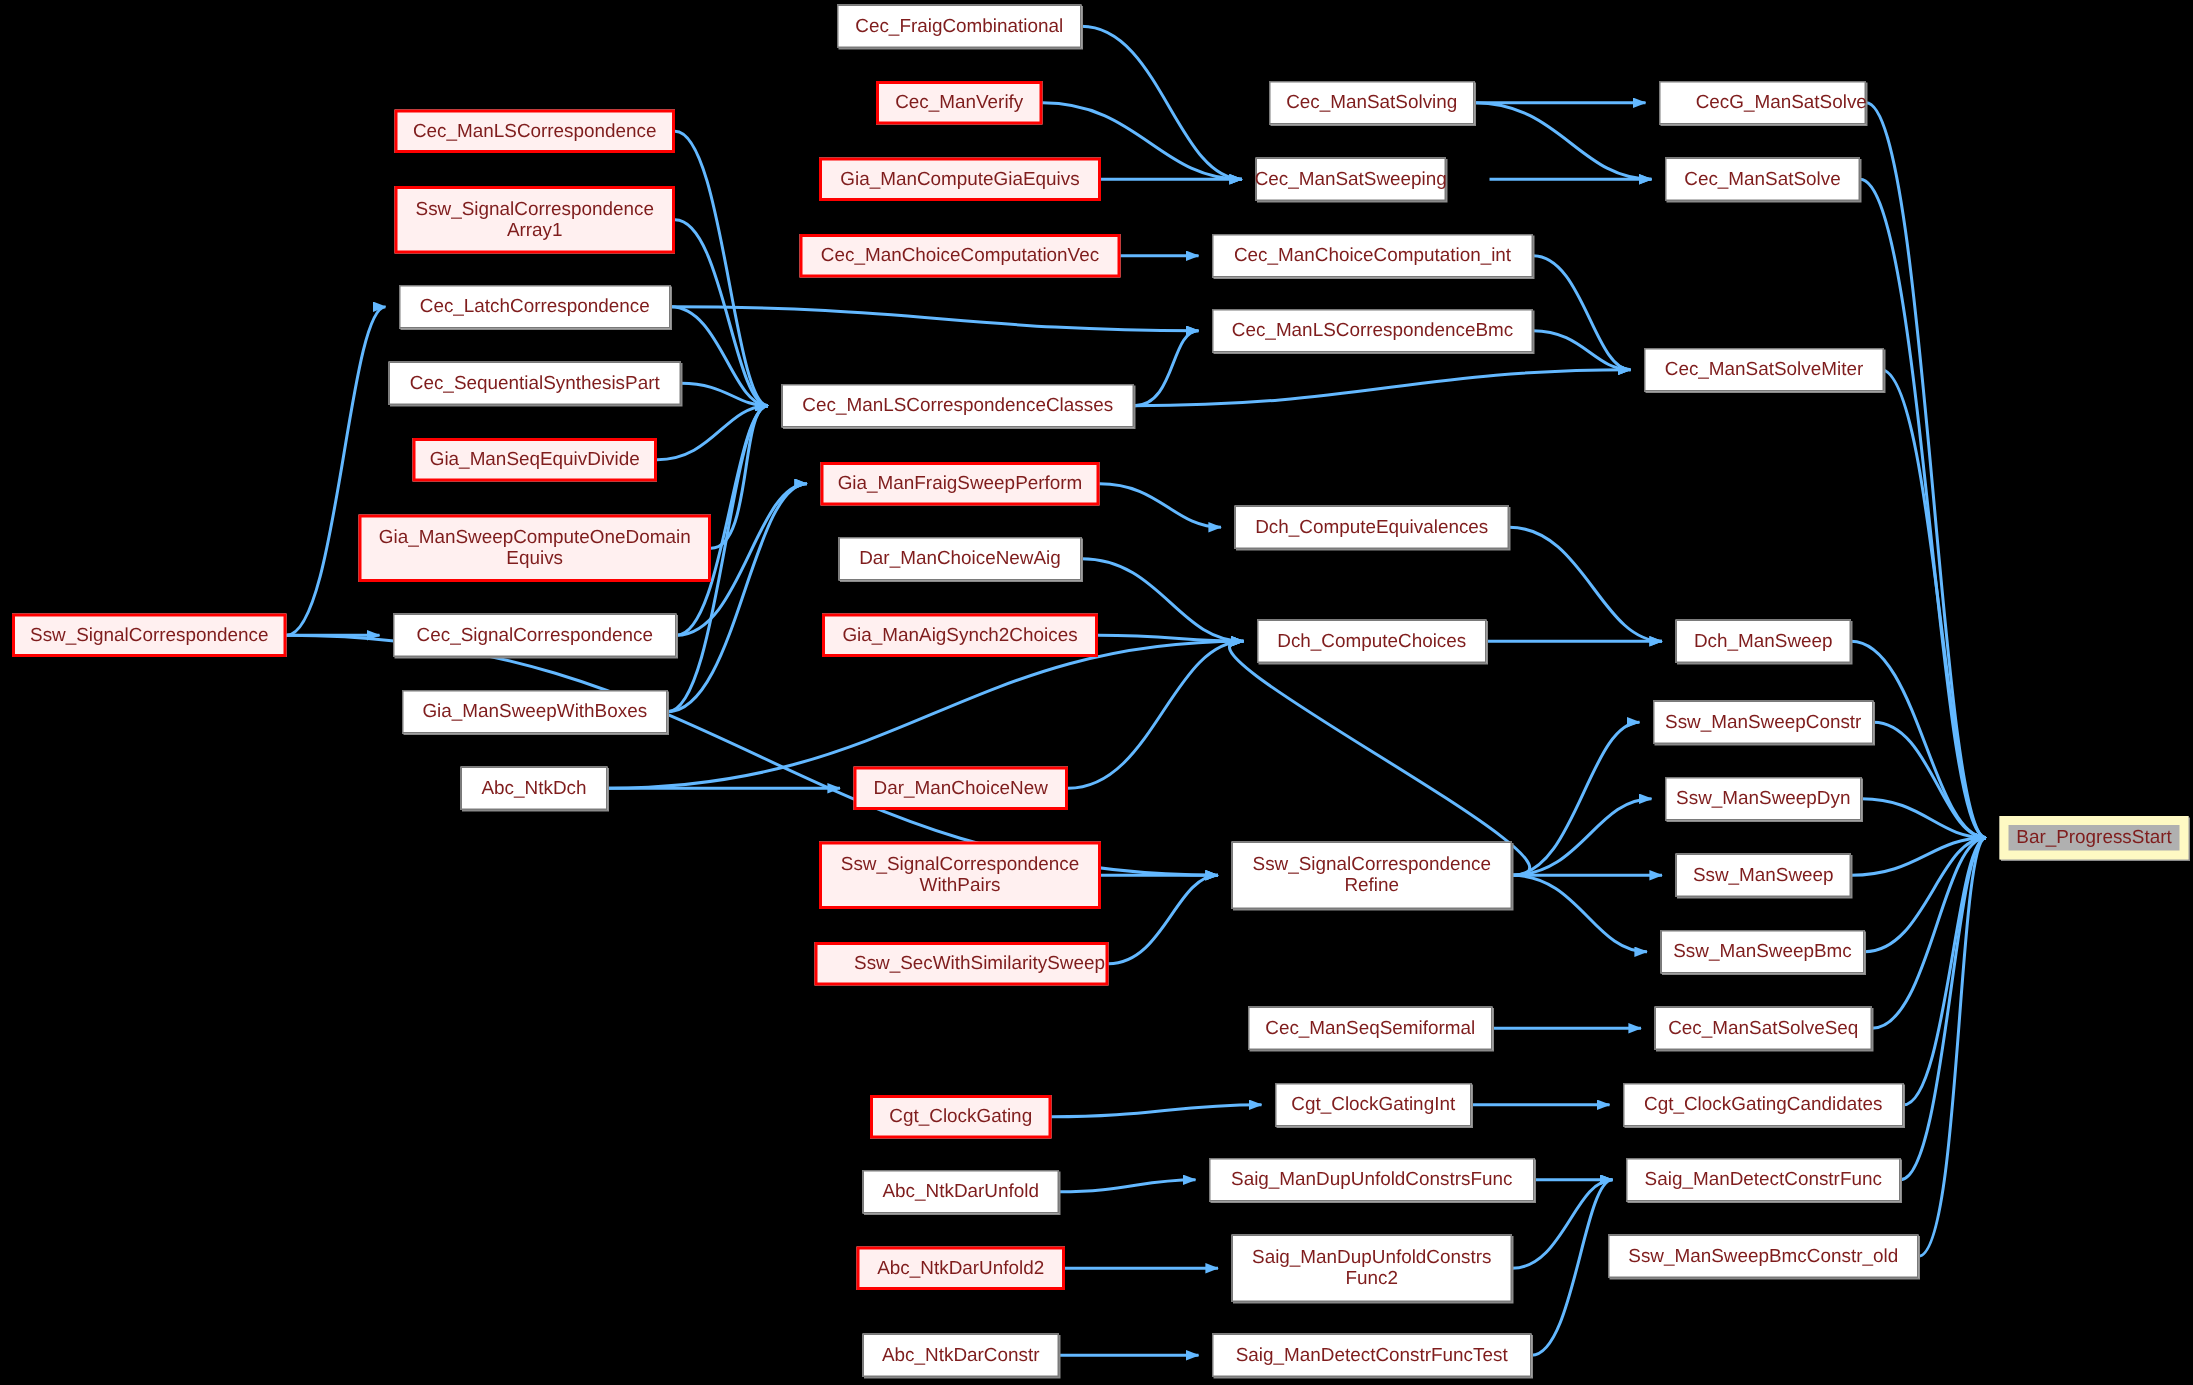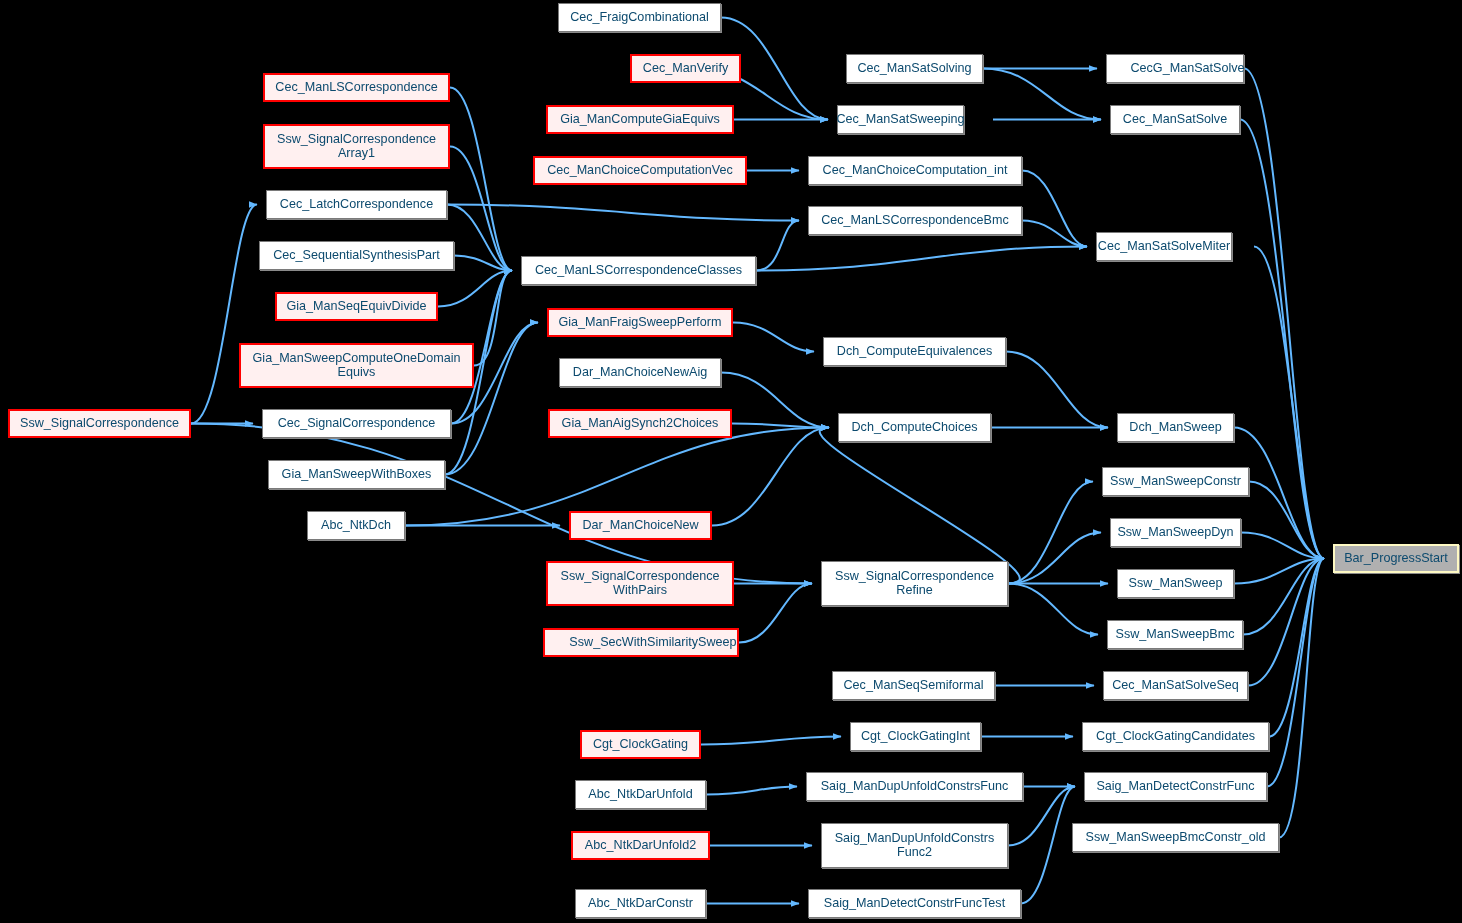--- a/index.html
+++ b/index.html
@@ -1,25 +1,25 @@
 <!DOCTYPE html>
 <html><head>
 <meta charset="utf-8">
 <style>
   html,body{margin:0;padding:0;background:#000;}
   #canvas-wrap{position:relative;width:1462px;height:923px;background:#000;overflow:hidden;
     font-family:"Liberation Sans", sans-serif;}
   svg.edges{position:absolute;left:0;top:0;width:1462px;height:923px;}
   .node{position:absolute;box-sizing:border-box;display:flex;align-items:center;
     justify-content:center;text-align:center;line-height:1.08;
-    font-family:"Liberation Sans", sans-serif;font-size:12.6px;color:#0c4a6e;
+    font-family:"Liberation Sans", sans-serif;font-size:12.6px;color:#7f1d1d;
     border:1px solid #7a7a7a;background:#ffffff;
     box-shadow:1px 1px 0 0 #8a8a8a;}
   .node.red{border:2px solid #ff0000;background:#fff0f0;box-shadow:none;}
-  .node.focus{background:#b0b0b0;border:2px solid #fef9c3;}
+  .node.focus{background:#b0b0b0;border:6px solid #fef9c3;}
   .node span{display:block;padding:0 4px;white-space:pre-line;}
 </style>
 </head>
 <body>
 
 <div id="canvas-wrap">
   <svg class="edges" viewBox="0 0 1462 923" preserveAspectRatio="none">
     <defs>
       <marker id="arrowhead" markerWidth="9" markerHeight="7" refX="8.4" refY="3.5" orient="auto" markerUnits="userSpaceOnUse">
         <polygon points="0 0, 9 3.5, 0 7" fill="#63b8ff"></polygon>
@@ -86,21 +86,21 @@
         <path d="M 706 903.5 C 751.9 903.5, 762.1 903.5, 799 903.5" fill="none" stroke="#63b8ff" stroke-width="2" marker-end="url(#arrowhead)"></path>
         <path d="M 1021 903.5 C 1049.35 903.5, 1055.65 786.5, 1075 786.5" fill="none" stroke="#63b8ff" stroke-width="2" marker-end="url(#arrowhead)"></path>
         <path d="M 1267 786.5 C 1296.7 786.5, 1303.3 558.5, 1324 558.5" fill="none" stroke="#63b8ff" stroke-width="2" marker-end="url(#arrowhead)"></path>
         <path d="M 1279 837.5 C 1307 837.5, 1305 558.5, 1324 558.5" fill="none" stroke="#63b8ff" stroke-width="2" marker-end="url(#arrowhead)"></path>
       </g>
   </svg>
   <div id="node-layer">
       <div class="node" style="left: 558px; top: 3px; width: 163px; height: 29px;">
         <span>Cec_FraigCombinational</span>
       </div>
-      <div class="node red" style="left: 584px; top: 54px; width: 111px; height: 29px; margin-left: 46px;">
+      <div class="node red" style="left: 584px; top: 54px; width: 111px; height: 29px;">
         <span>Cec_ManVerify</span>
       </div>
       <div class="node red" style="left: 546px; top: 105px; width: 188px; height: 29px;">
         <span>Gia_ManComputeGiaEquivs</span>
       </div>
       <div class="node red" style="left: 533px; top: 156px; width: 214px; height: 29px;">
         <span>Cec_ManChoiceComputationVec</span>
       </div>
       <div class="node" style="left: 846px; top: 54px; width: 137px; height: 29px;">
         <span>Cec_ManSatSolving</span>
@@ -113,21 +113,21 @@
       </div>
       <div class="node" style="left: 808px; top: 206px; width: 214px; height: 29px;">
         <span>Cec_ManLSCorrespondenceBmc</span>
       </div>
       <div class="node" style="left: 1106px; top: 54px; width: 138px; height: 29px; padding-left: 25px;">
         <span>CecG_ManSatSolve</span>
       </div>
       <div class="node" style="left: 1110px; top: 105px; width: 130px; height: 29px;">
         <span>Cec_ManSatSolve</span>
       </div>
-      <div class="node" style="left: 1096px; top: 232px; width: 136px; height: 29px;">
+      <div class="node" style="left: 1096px; top: 232px; width: 160px; height: 29px;">
         <span>Cec_ManSatSolveMiter</span>
       </div>
       <div class="node red" style="left: 263px; top: 73px; width: 187px; height: 29px;">
         <span>Cec_ManLSCorrespondence</span>
       </div>
       <div class="node red" style="left: 263px; top: 124px; width: 187px; height: 45px;">
         <span>Ssw_SignalCorrespondence
 Array1</span>
       </div>
       <div class="node" style="left: 266px; top: 190px; width: 181px; height: 29px;">

